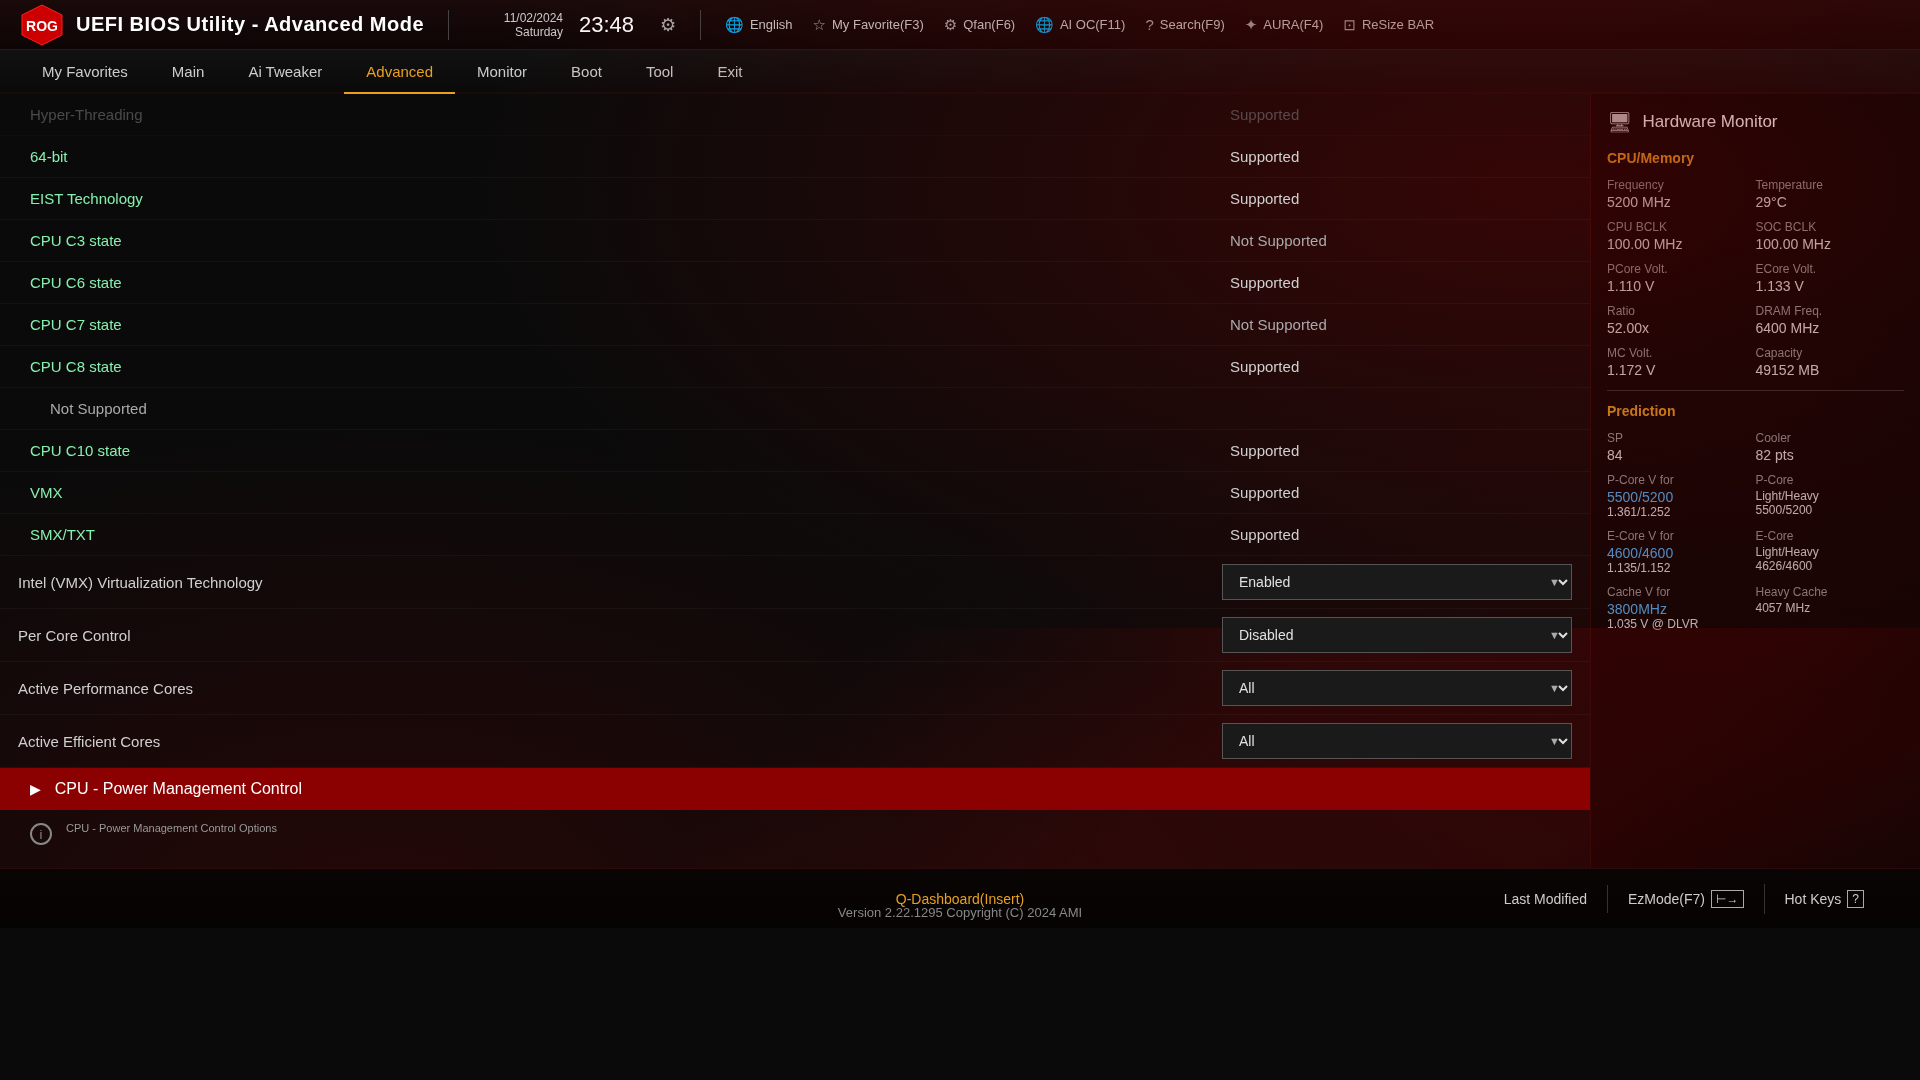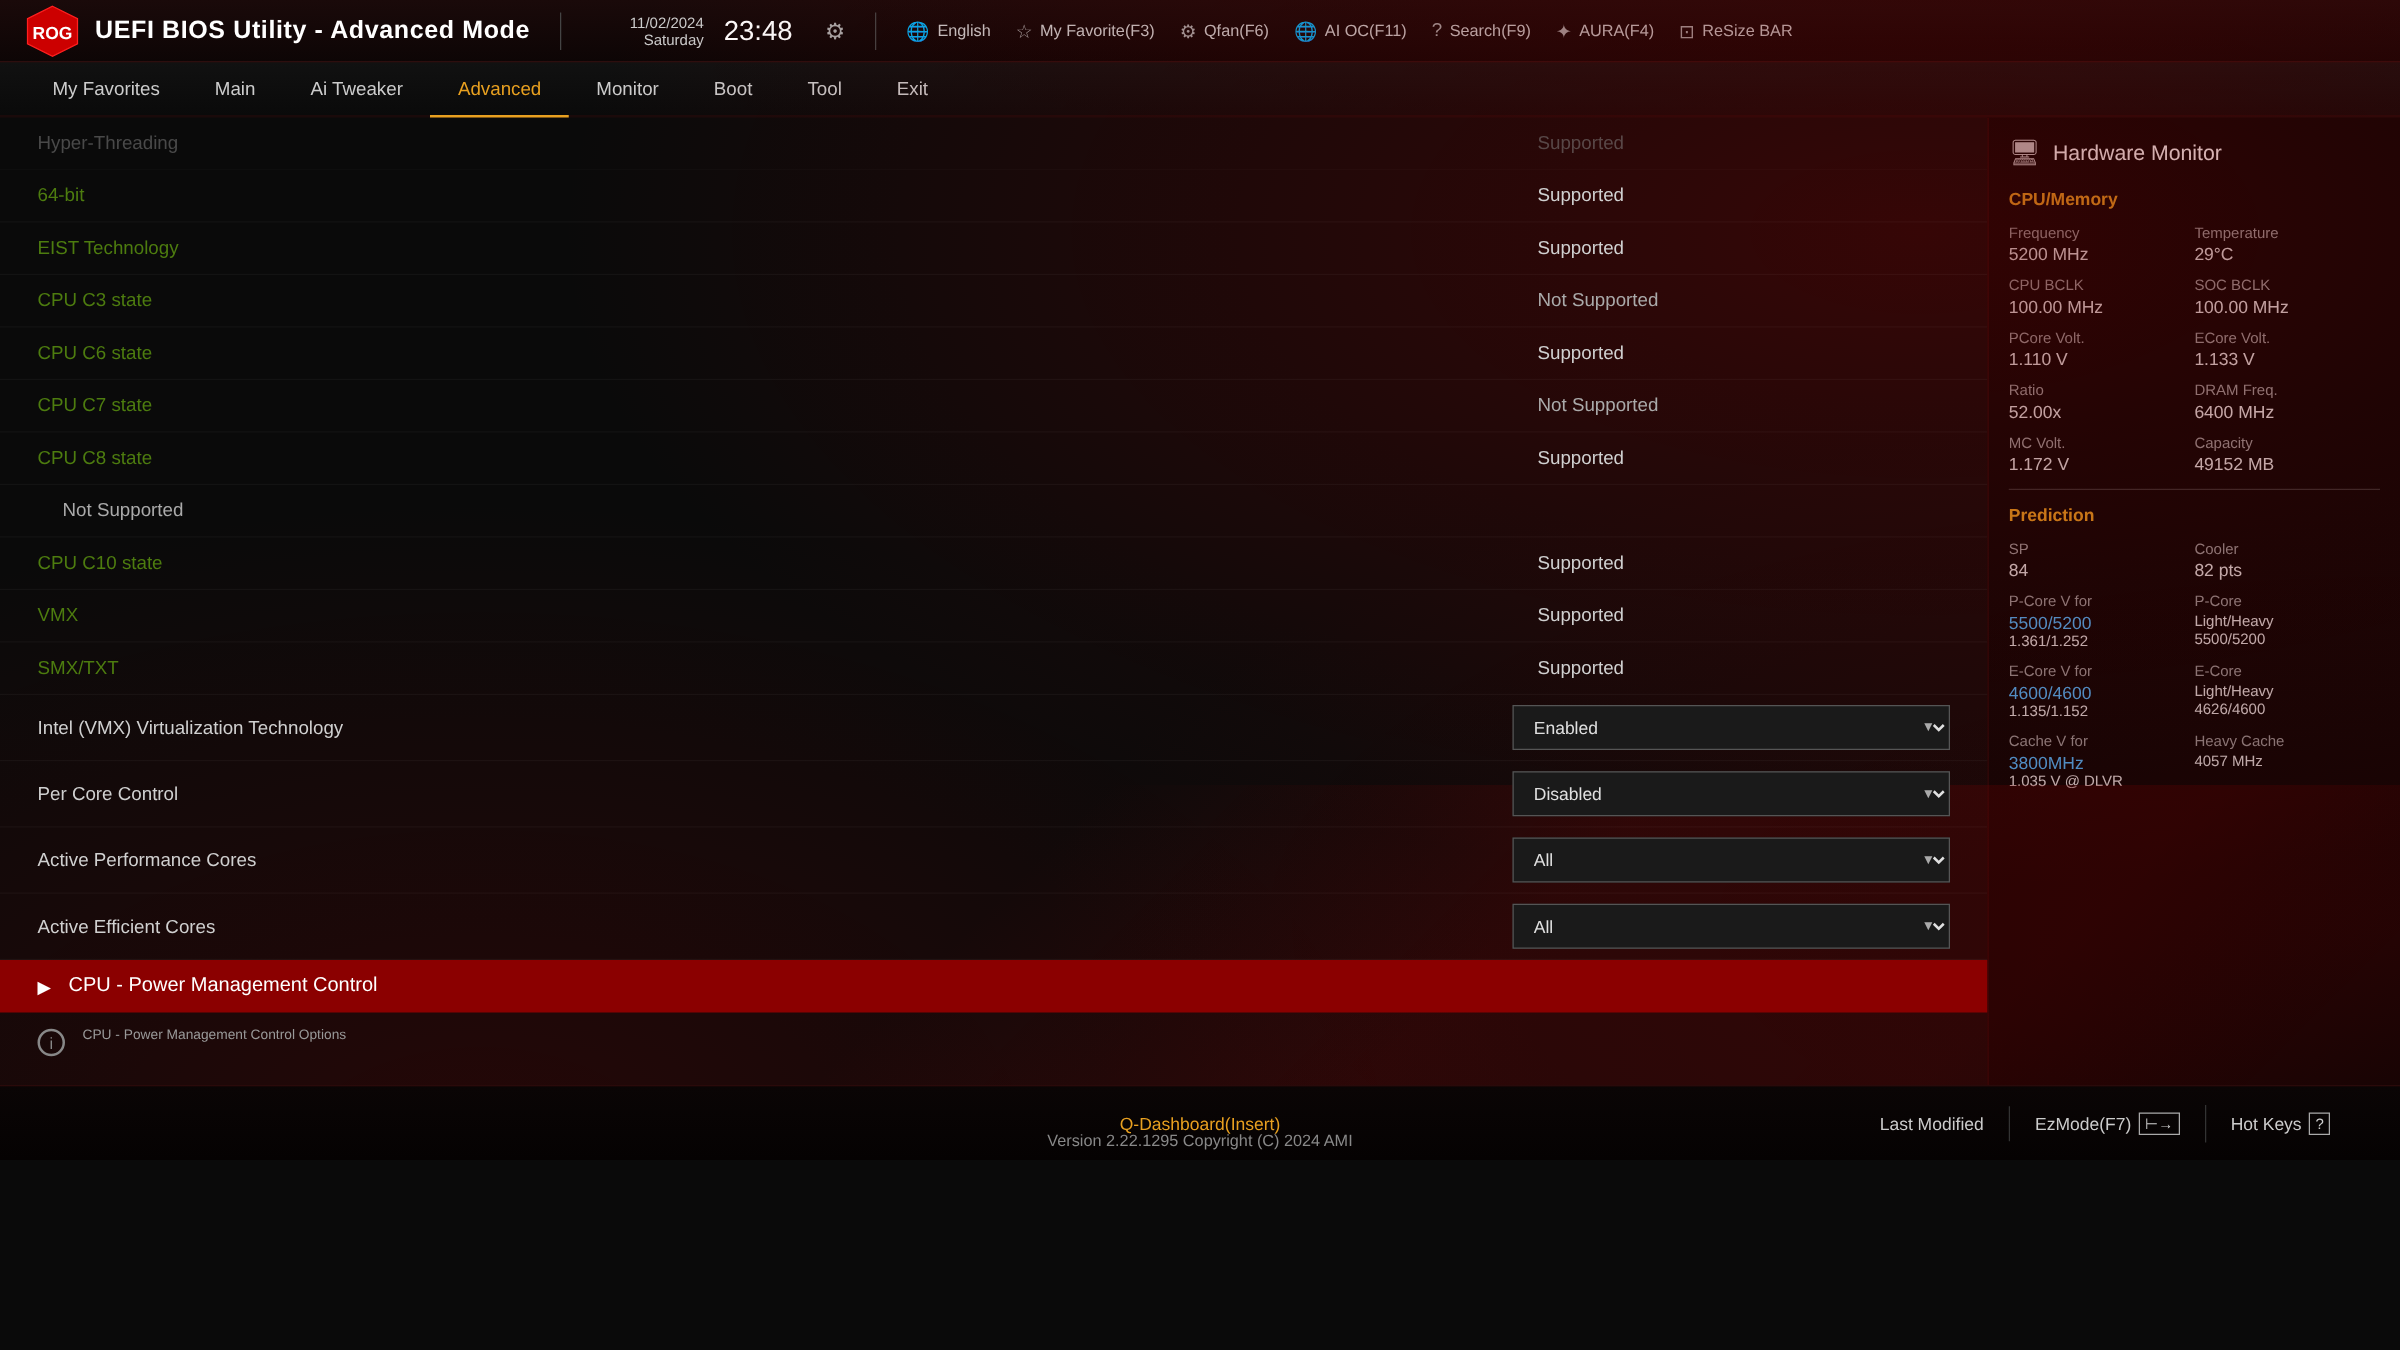--- a/index.html
+++ b/index.html
@@ -164,21 +164,21 @@
       display: flex;
       align-items: center;
       padding: 8px 30px;
       border-bottom: 1px solid rgba(255,255,255,0.04);
       min-height: 42px;
     }
 
     .setting-label {
       flex: 1;
       font-size: 15px;
-      color: #4d7c0f;
+      color: #86efac;
     }
 
     .setting-value {
       min-width: 350px;
       text-align: left;
       font-size: 15px;
       color: #d0d0d0;
       padding-left: 20px;
     }
 
@@ -187,21 +187,21 @@
     }
 
     .setting-value.supported {
       color: #d0d0d0;
     }
 
     
     .dropdown-row {
       display: flex;
       align-items: center;
-      padding: 8px 30px;
+      padding: 8px 18px;
       min-height: 50px;
       border-bottom: 1px solid rgba(255,255,255,0.04);
     }
 
     .dropdown-label {
       flex: 1;
       font-size: 15px;
       color: #d0d0d0;
     }
 

